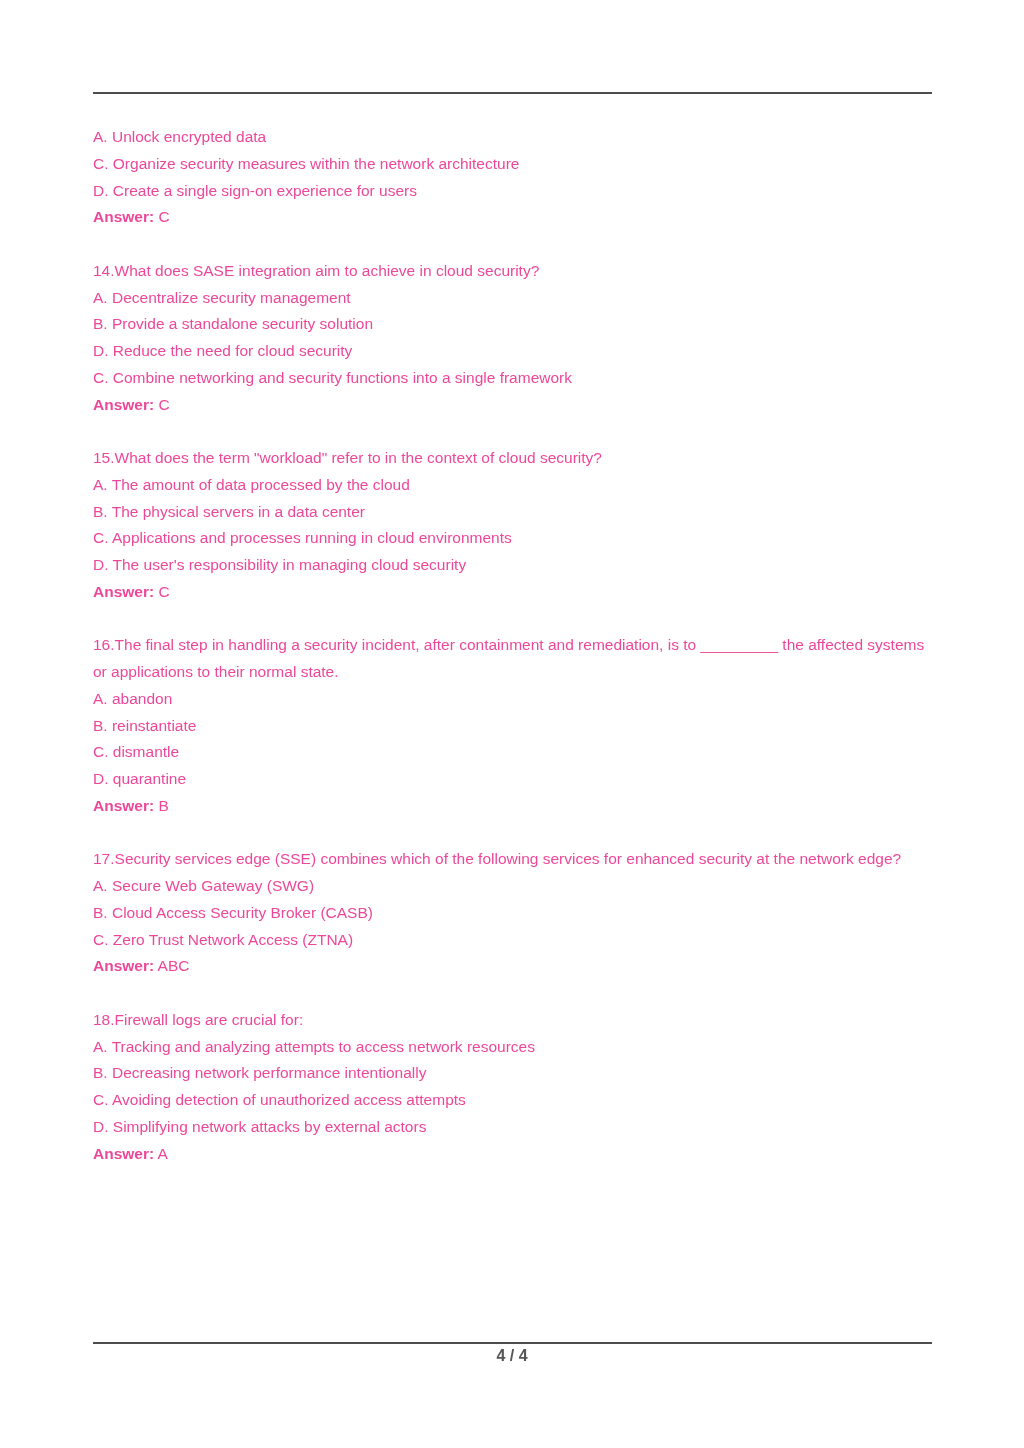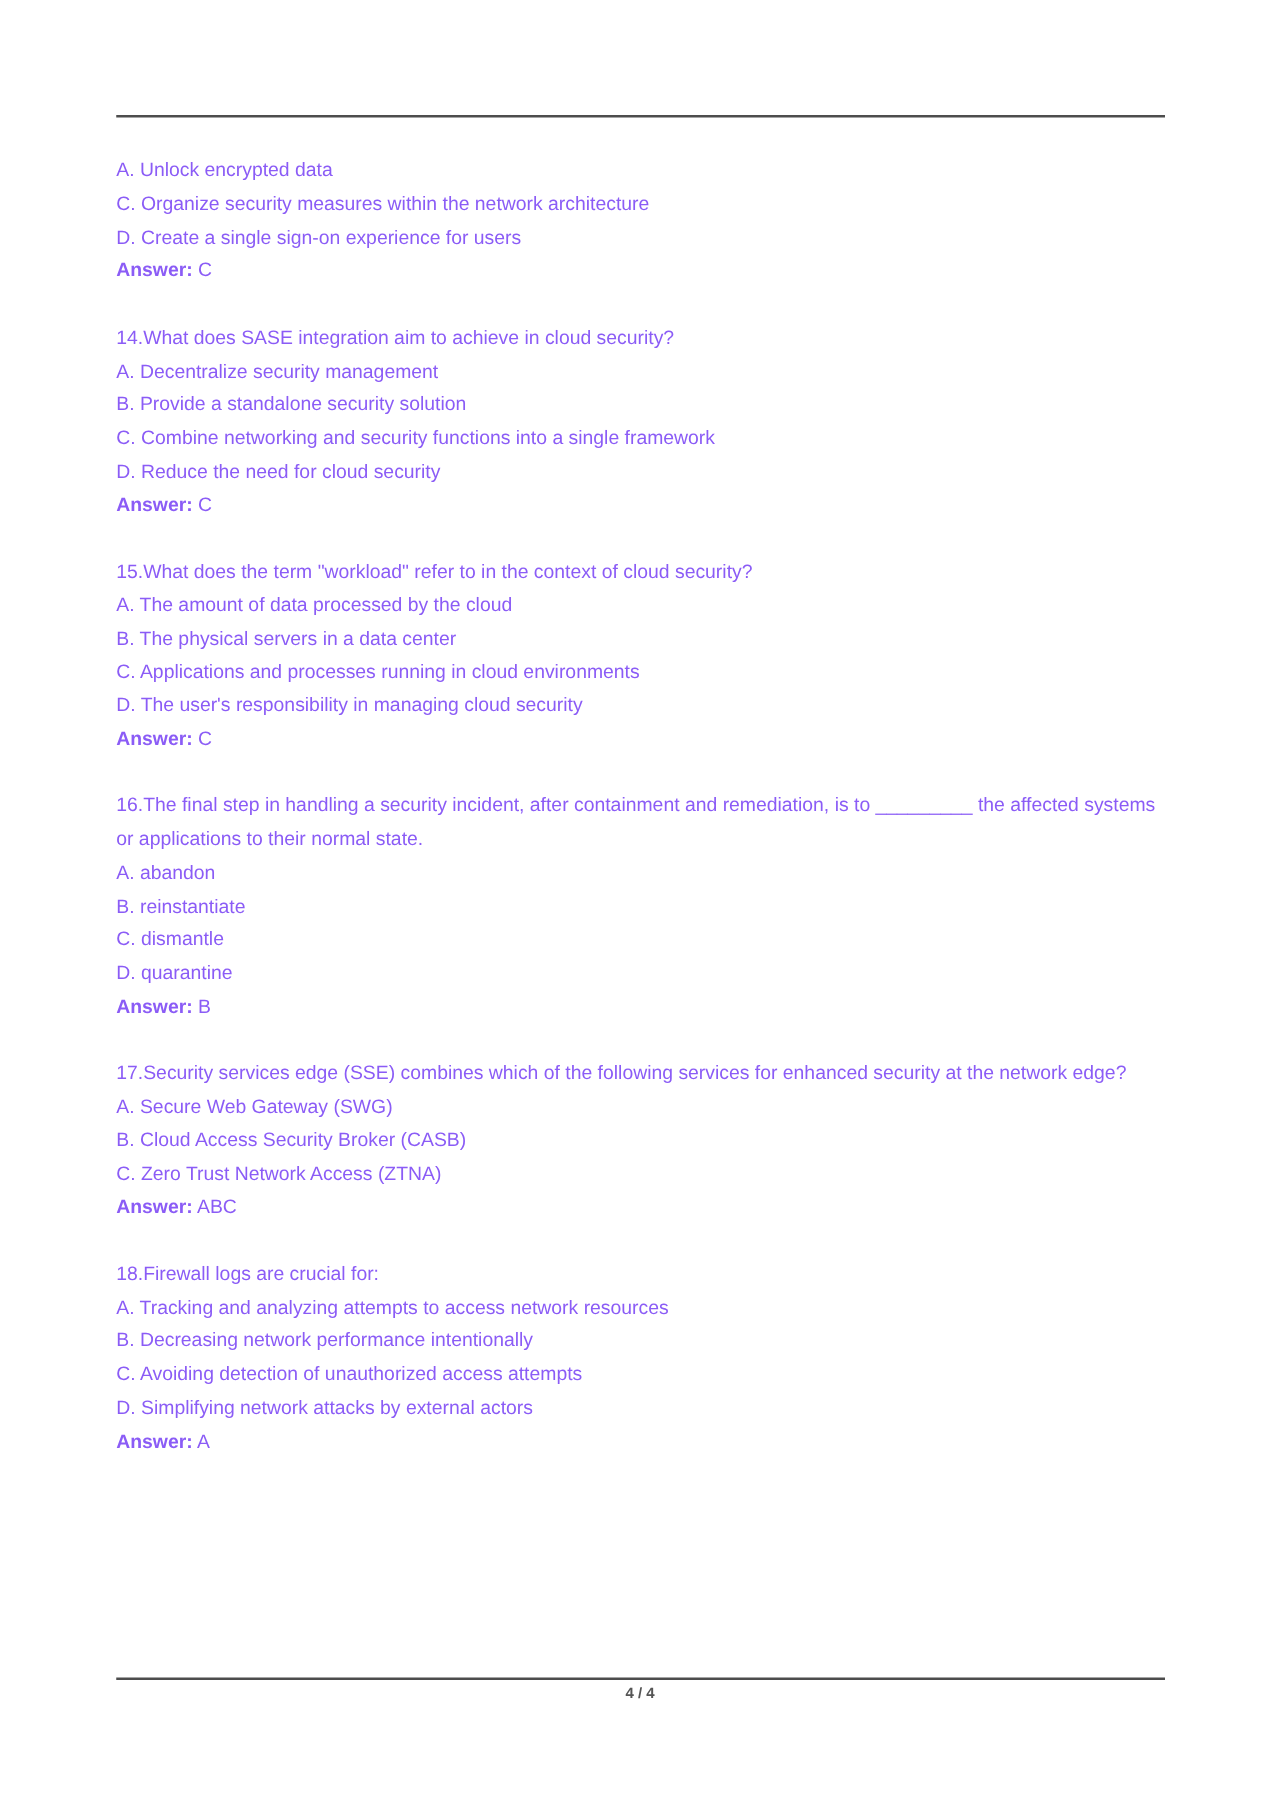--- a/index.html
+++ b/index.html
@@ -25,32 +25,32 @@
   }
   .top-rule { top: 92px; }
   .footer-rule { top: 1342px; }
   .content {
     position: absolute;
     left: 93px;
     top: 124px;
     width: 840px;
     font-size: 15.5px;
     line-height: 26.75px;
-    color: #8b5cf6;
+    color: #ec4899;
   }
   .content p { margin: 0; }
   .question-block { margin-bottom: 26.75px; }
   .answer-line strong { font-weight: bold; text-align: center; }
   .page-number {
     position: absolute;
     top: 1347px;
     left: 0;
     width: 100%;
     text-align: center;
-    font-size: 12px;
+    font-size: 16px;
     font-weight: bold;
     color: #555555;
   }
 </style>
 </head>
 <body>
 
 <div class="page">
 
   <div class="rule top-rule"></div>
@@ -61,22 +61,22 @@
       <p class="option">A. Unlock encrypted data</p>
       <p class="option">C. Organize security measures within the network architecture</p>
       <p class="option">D. Create a single sign-on experience for users</p>
       <p class="answer-line"><strong>Answer:</strong> <span>C</span></p>
     </section>
 
     <section class="question-block">
       <p class="question-text">14.What does SASE integration aim to achieve in cloud security?</p>
       <p class="option">A. Decentralize security management</p>
       <p class="option">B. Provide a standalone security solution</p>
+      <p class="option">D. Reduce the need for cloud security</p>
       <p class="option">C. Combine networking and security functions into a single framework</p>
-      <p class="option">D. Reduce the need for cloud security</p>
       <p class="answer-line"><strong>Answer:</strong> <span>C</span></p>
     </section>
 
     <section class="question-block">
       <p class="question-text">15.What does the term "workload" refer to in the context of cloud security?</p>
       <p class="option">A. The amount of data processed by the cloud</p>
       <p class="option">B. The physical servers in a data center</p>
       <p class="option">C. Applications and processes running in cloud environments</p>
       <p class="option">D. The user's responsibility in managing cloud security</p>
       <p class="answer-line"><strong>Answer:</strong> <span>C</span></p>

